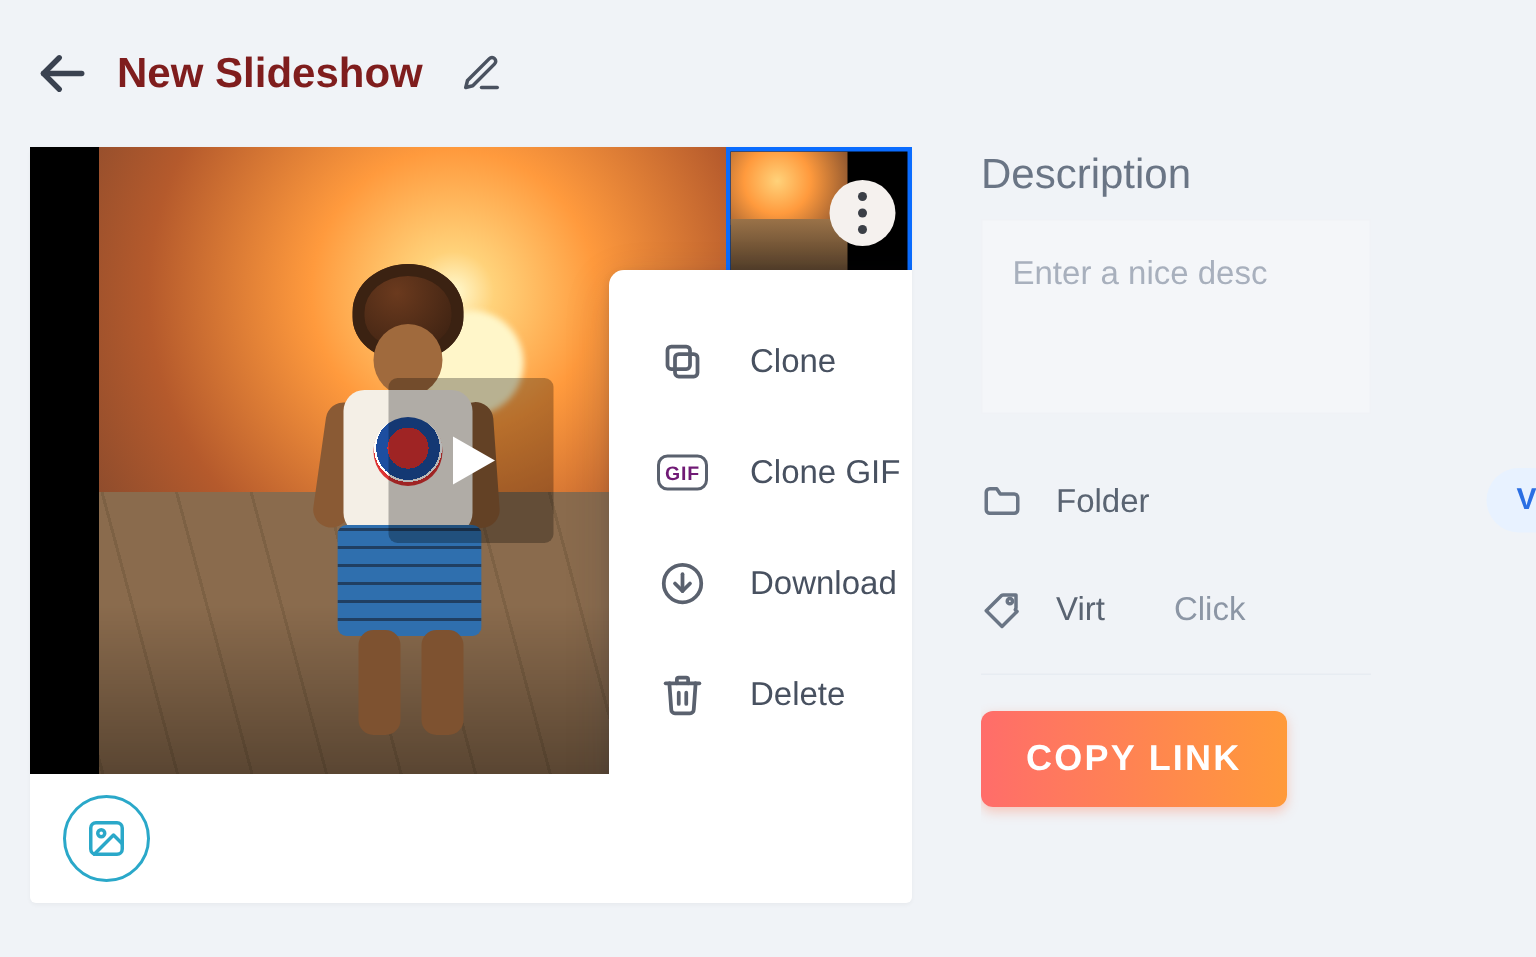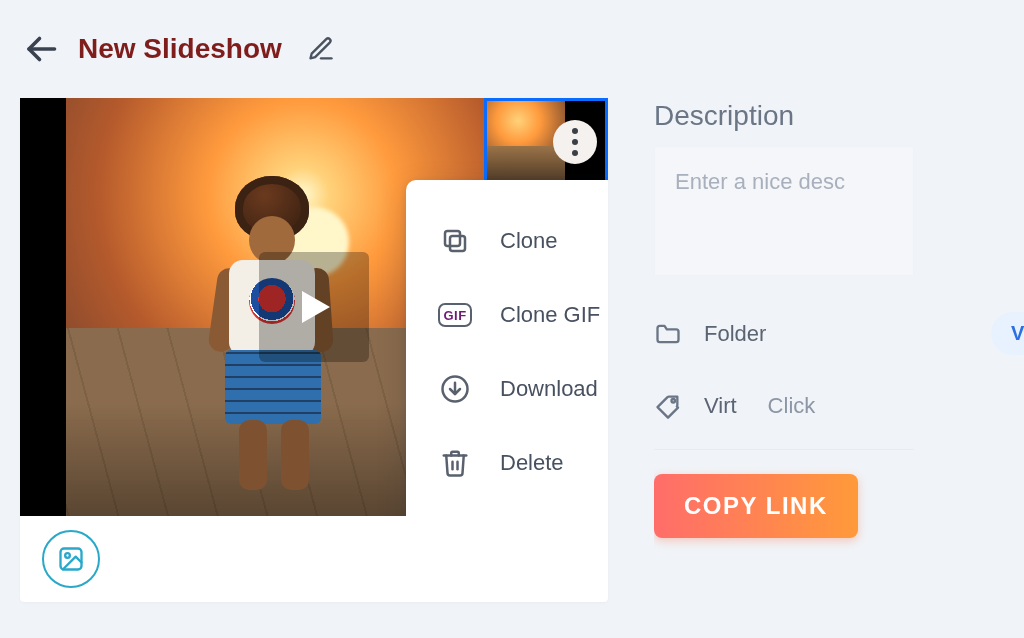--- a/index.html
+++ b/index.html
@@ -206,21 +206,21 @@
     margin-top:36px;
     font-size:22px; color:#5a6472;
   }
   .meta-row .meta-icon{ width:30px; height:30px; color:#6a7585; display:flex;align-items:center;}
   .meta-row .meta-icon svg{width:28px;height:28px;}
   .pill{
     background:#e8f2ff; color:#2b6fe3; font-weight:600;
     padding:10px 20px; border-radius:999px; font-size:20px;
     margin-left:auto; margin-right:-40px;
   }
-  .tags-click{ color:#8c96a5; margin-left:11px;}
+  .tags-click{ color:#8c96a5; margin-left:26px;}
   .divider{ height:1px; background:#e7ecf2; margin:28px 0 24px 0; width:260px;}
   .copy-btn{
     display:inline-flex; align-items:center; justify-content:center;
     padding:18px 30px;
     border-radius:8px;
     background: linear-gradient(90deg,#ff6d6a 0%, #ff9a3a 100%);
     color:#fff; font-weight:800; letter-spacing:1.5px; font-size:24px;
     cursor:pointer; border:none;
     box-shadow: 0 3px 8px rgba(255,120,80,0.35);
   }

